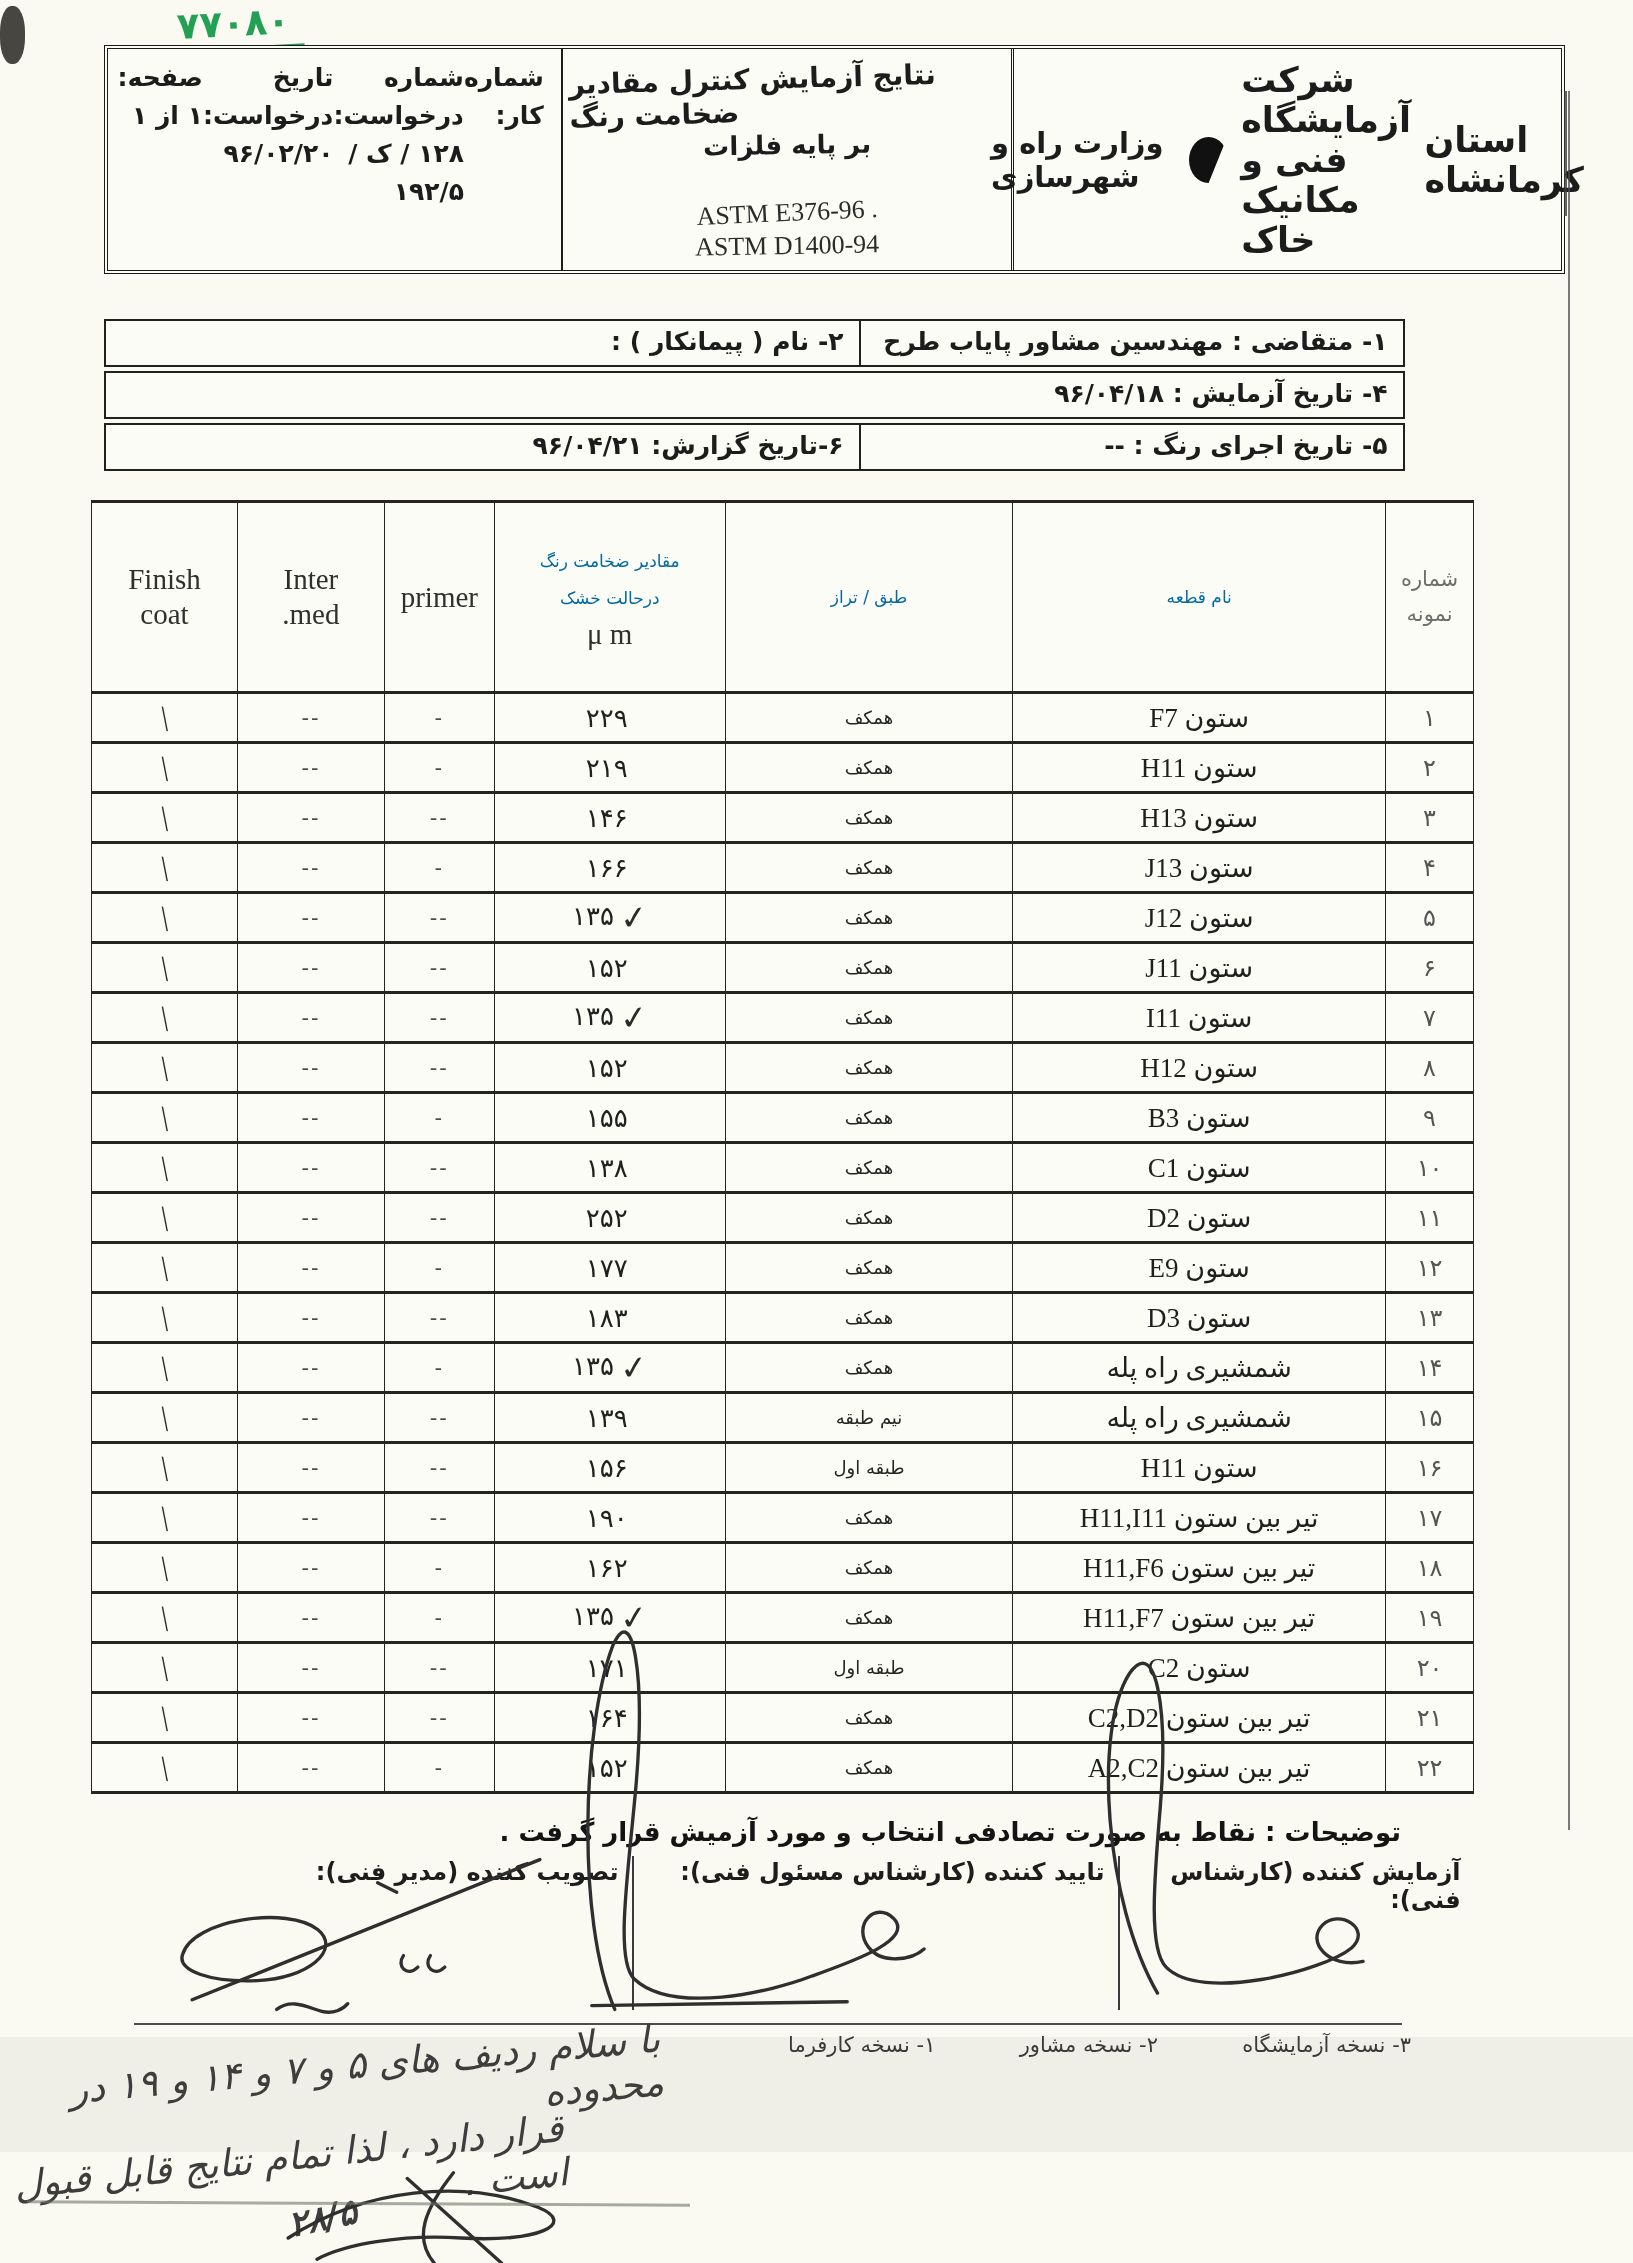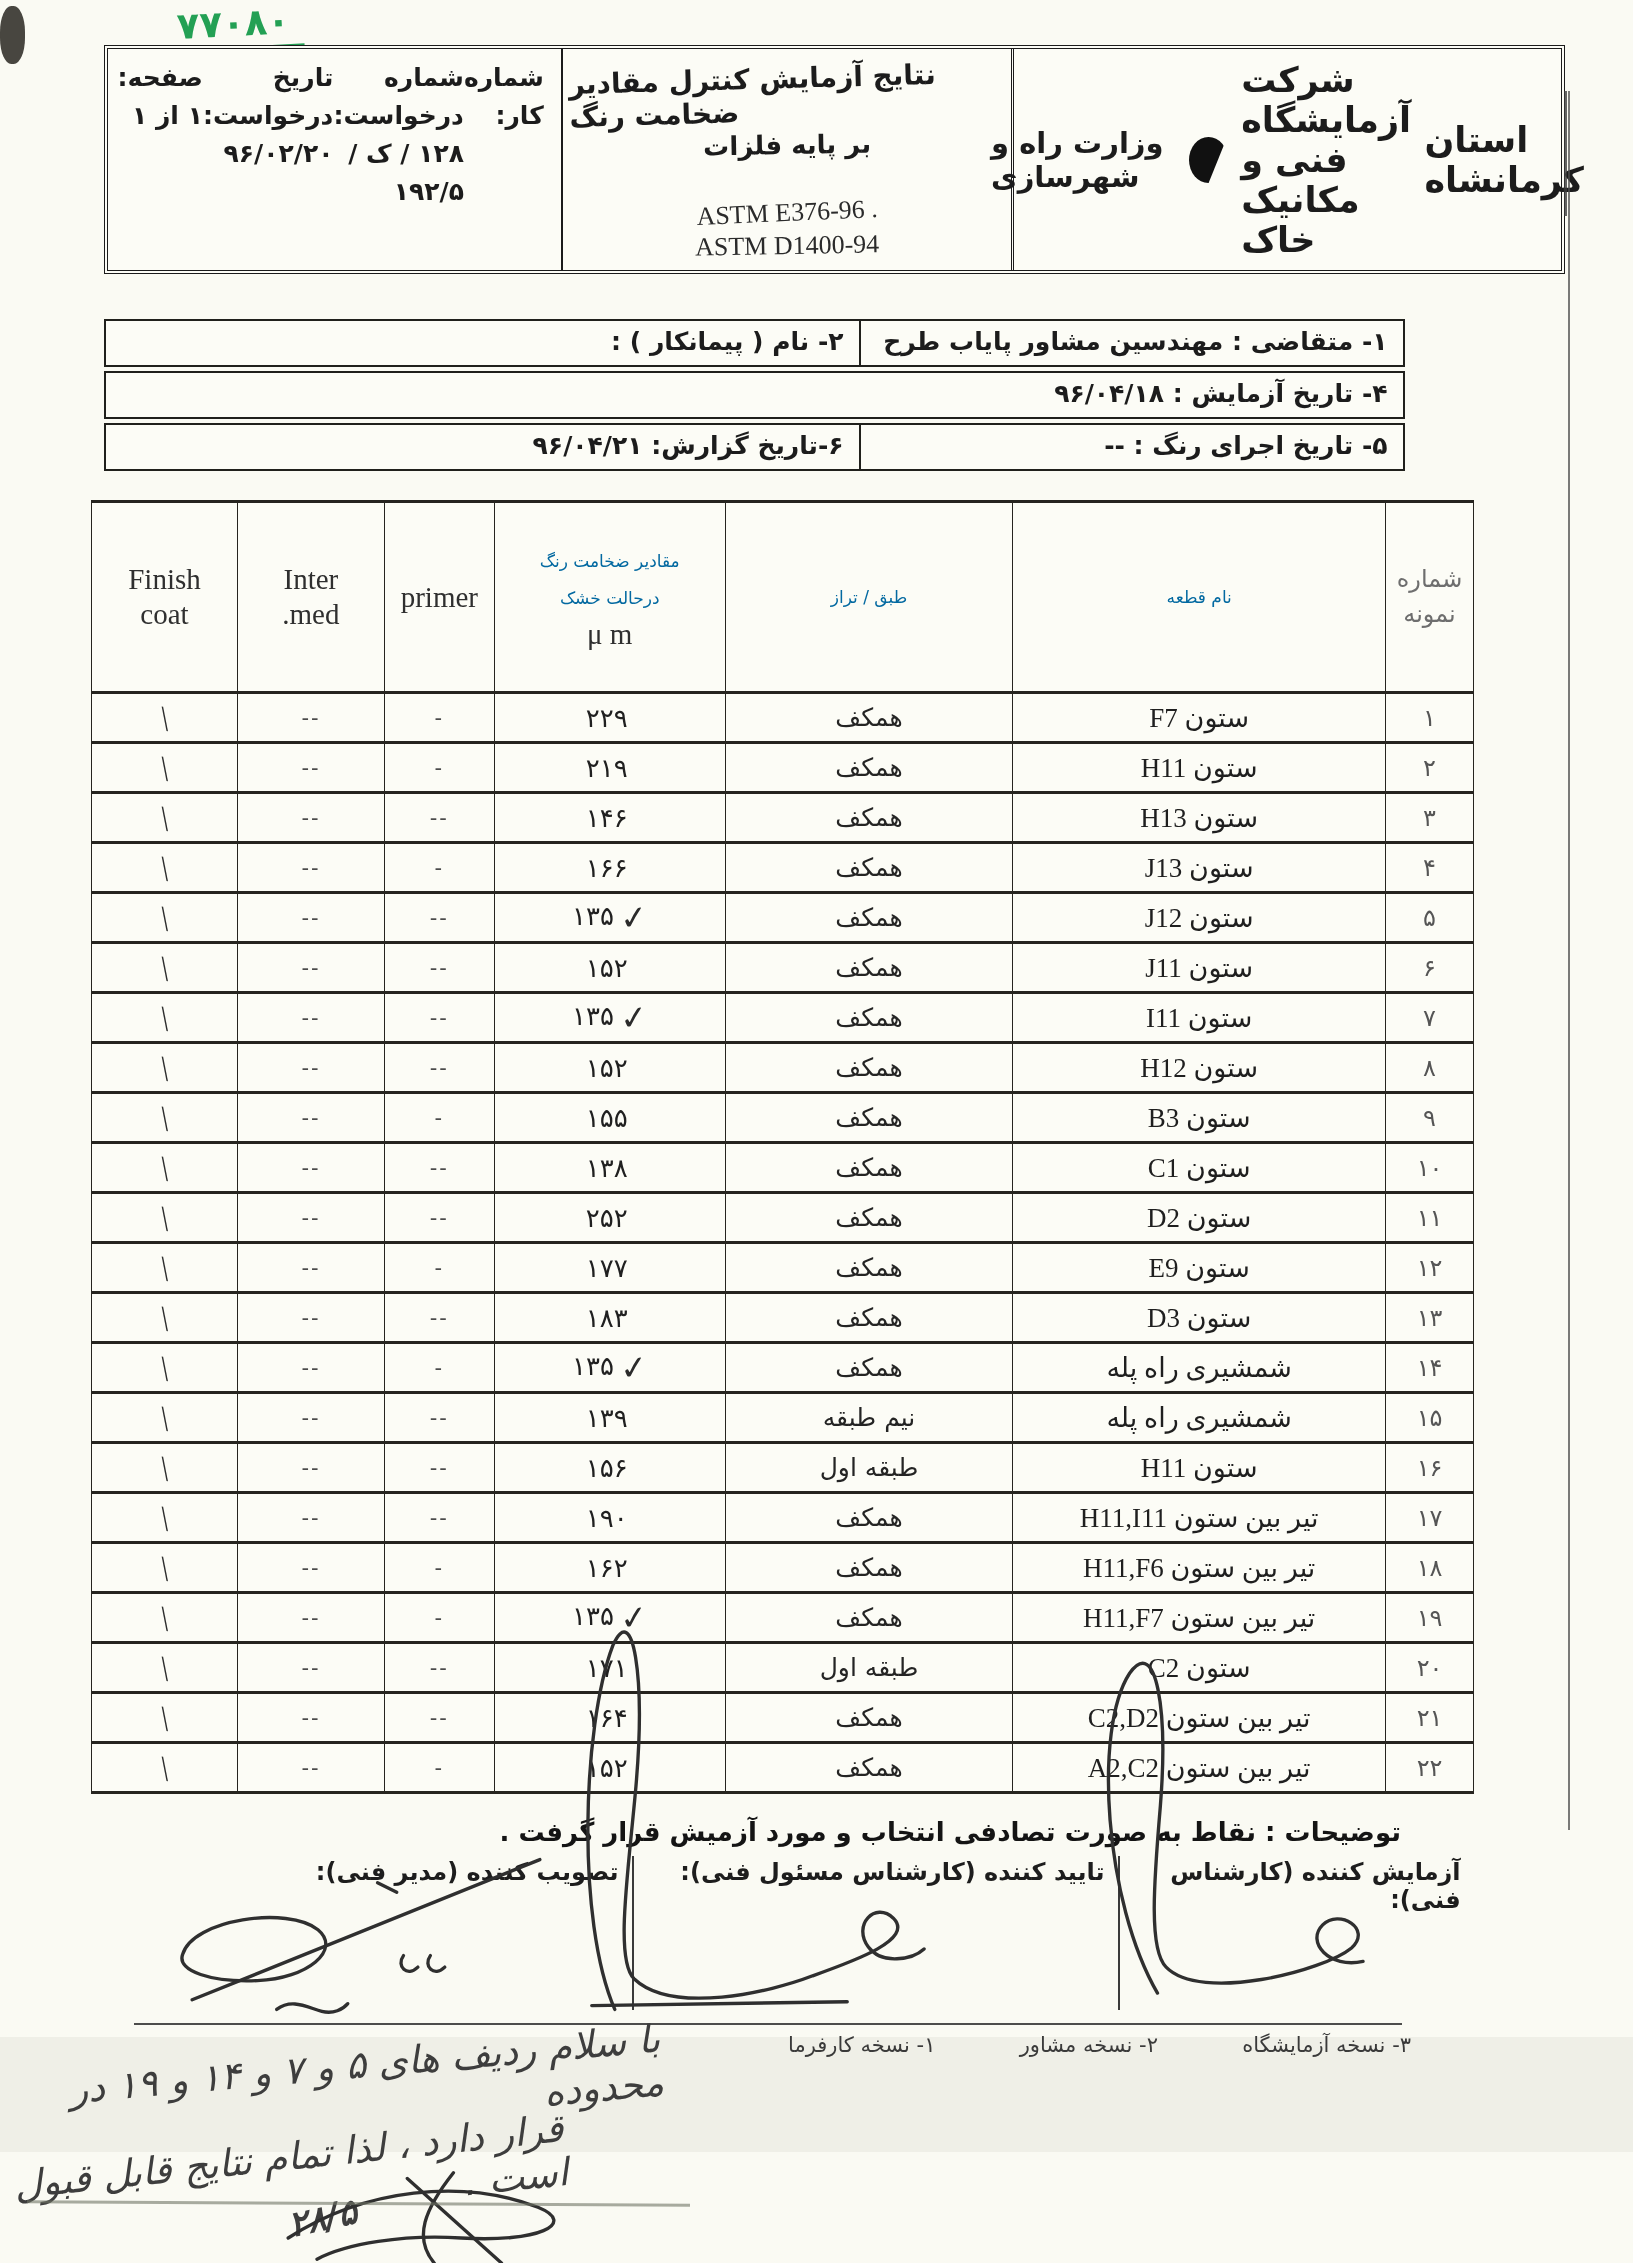--- a/index.html
+++ b/index.html
@@ -33,25 +33,25 @@
             display:flex;flex-direction:row-reverse;}
   .info-cell-r{width:544px;border-left:2.9px solid #20201c;box-sizing:border-box;direction:rtl;text-align:right;padding:5.8px 15.4px 0 5.8px;font-weight:bold;font-size:25px;}
   .info-cell-l{flex:1;direction:rtl;padding:5.8px 15.4px 0 5.8px;box-sizing:border-box;font-weight:bold;font-size:25px;}
   
   table.results{position:absolute;left:91px;top:500px;width:1383px;border-collapse:collapse;direction:rtl;background:#fcfcf6;}
   table.results,table.results td,table.results th{border:1.9px solid #26241f;}
   table.results td,table.results th{border-top-width:3.8px;border-bottom-width:3.8px;text-align:center;vertical-align:middle;padding:0;}
   tr.hdr th{height:188px;font-weight:normal;}
   tr.data-row td{height:47px;}
   .h-fa{font-size:17px;color:#0369a1;line-height:37px;}
-  .h-fa-faint{font-size:24px;color:#6e6e6e;line-height:35px;}
+  .h-fa-faint{font-size:21px;color:#6e6e6e;line-height:35px;}
   .h-en{font-family:"Liberation Serif",serif;font-size:29px;color:#2f2f2f;line-height:35px;}
   .c-no{color:#555;font-size:24px;}
   .c-part{font-family:"Liberation Serif","DejaVu Sans",serif;font-size:27px;color:#1f1f1f;}
-  .c-level{font-size:25px;color:#242424;}
+  .c-level{font-size:18px;color:#242424;}
   .c-dft{font-size:26px;color:#202020;}
   .c-dash{font-size:21px;color:#4a4a4a;letter-spacing:1.9px;}
   .tick{display:inline-block;font-size:29px;color:#2e2e2e;transform:rotate(6deg);font-weight:300;}
   .handcheck{display:inline-block;font-size:33px;color:#2b2b2b;transform:rotate(-6deg);margin-left:5.8px;vertical-align:middle;}
   
   .notes{position:absolute;right:232px;top:1817px;direction:rtl;font-weight:bold;font-size:26px;color:#141414;}
   .signatures{position:absolute;left:91px;top:1856px;width:1383px;height:154px;display:flex;flex-direction:row-reverse;}
   .sig-cell{box-sizing:border-box;direction:rtl;text-align:right;padding:1.9px 13.4px 0 5.8px;font-weight:bold;font-size:24px;color:#1d1d1d;}
   .sig-r{width:354px;}
   .sig-m{width:488px;border-right:2.9px solid #3a3a3a;border-left:2.9px solid #3a3a3a;}

